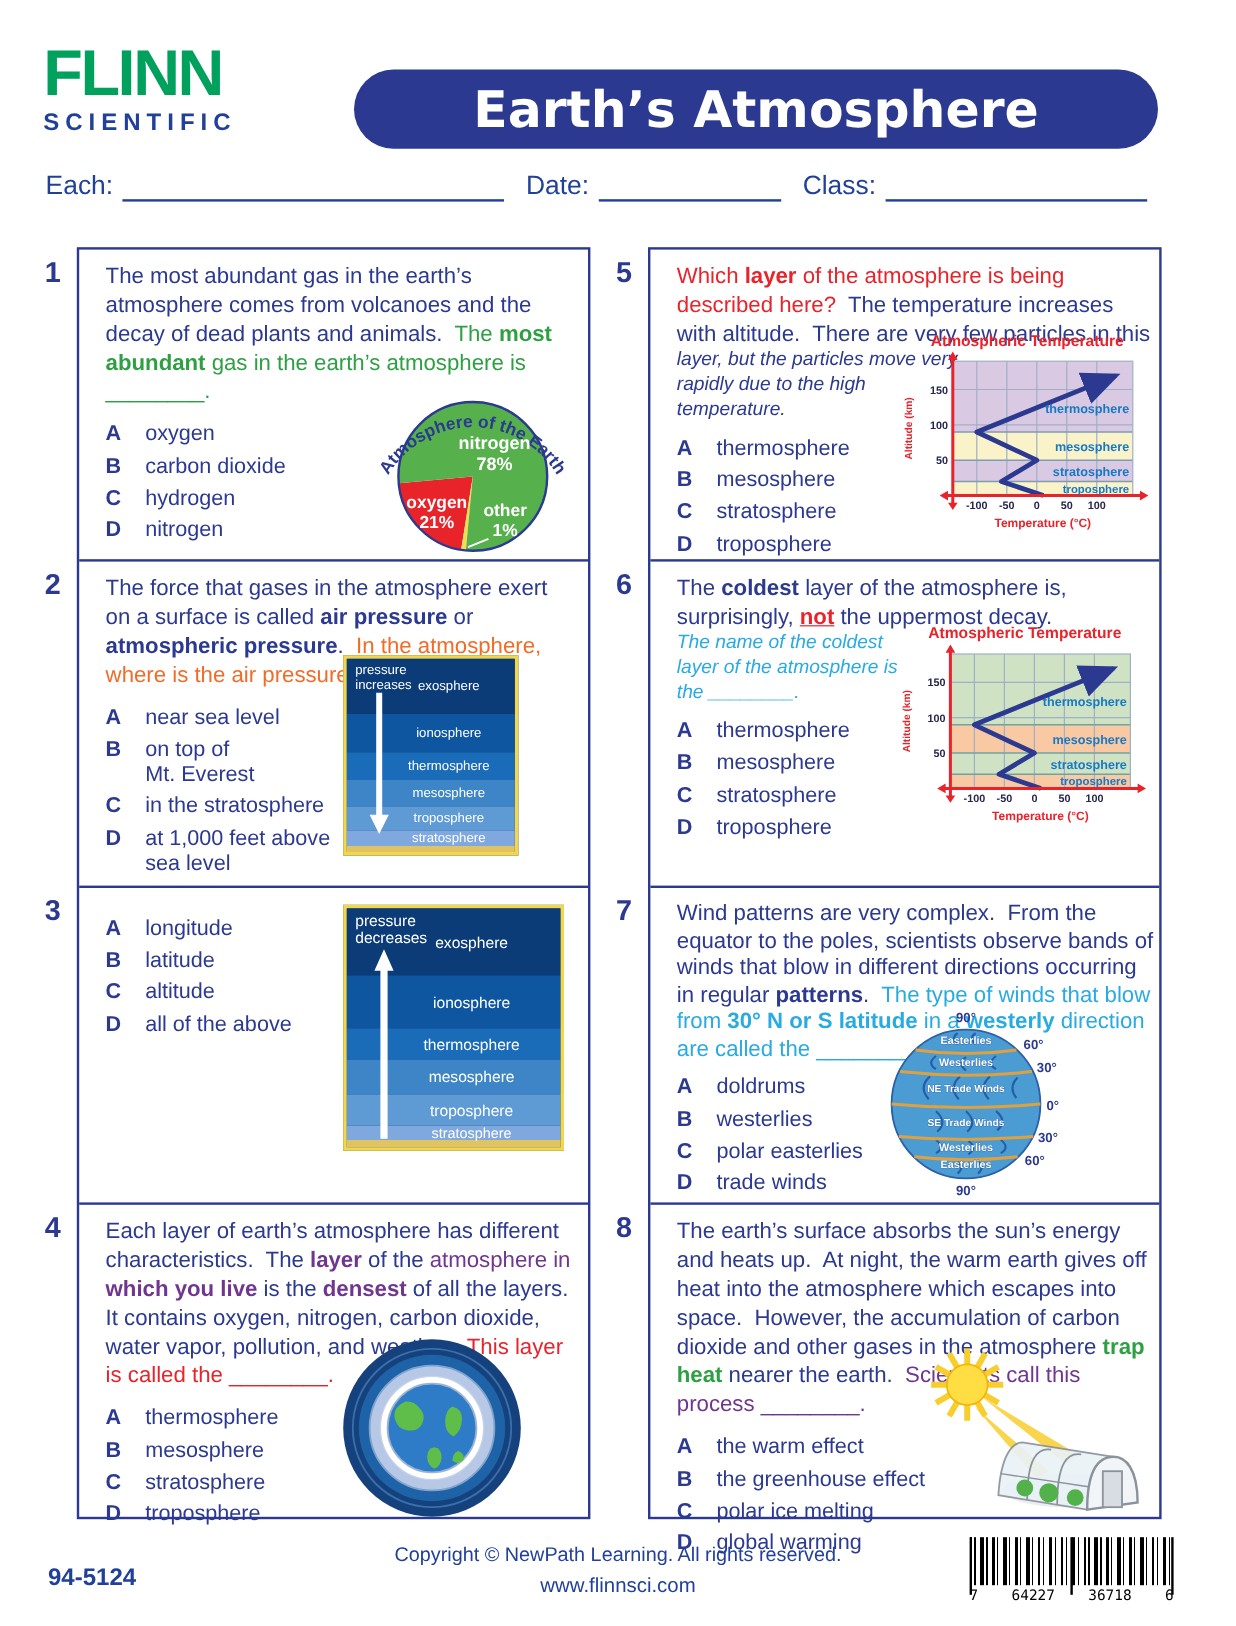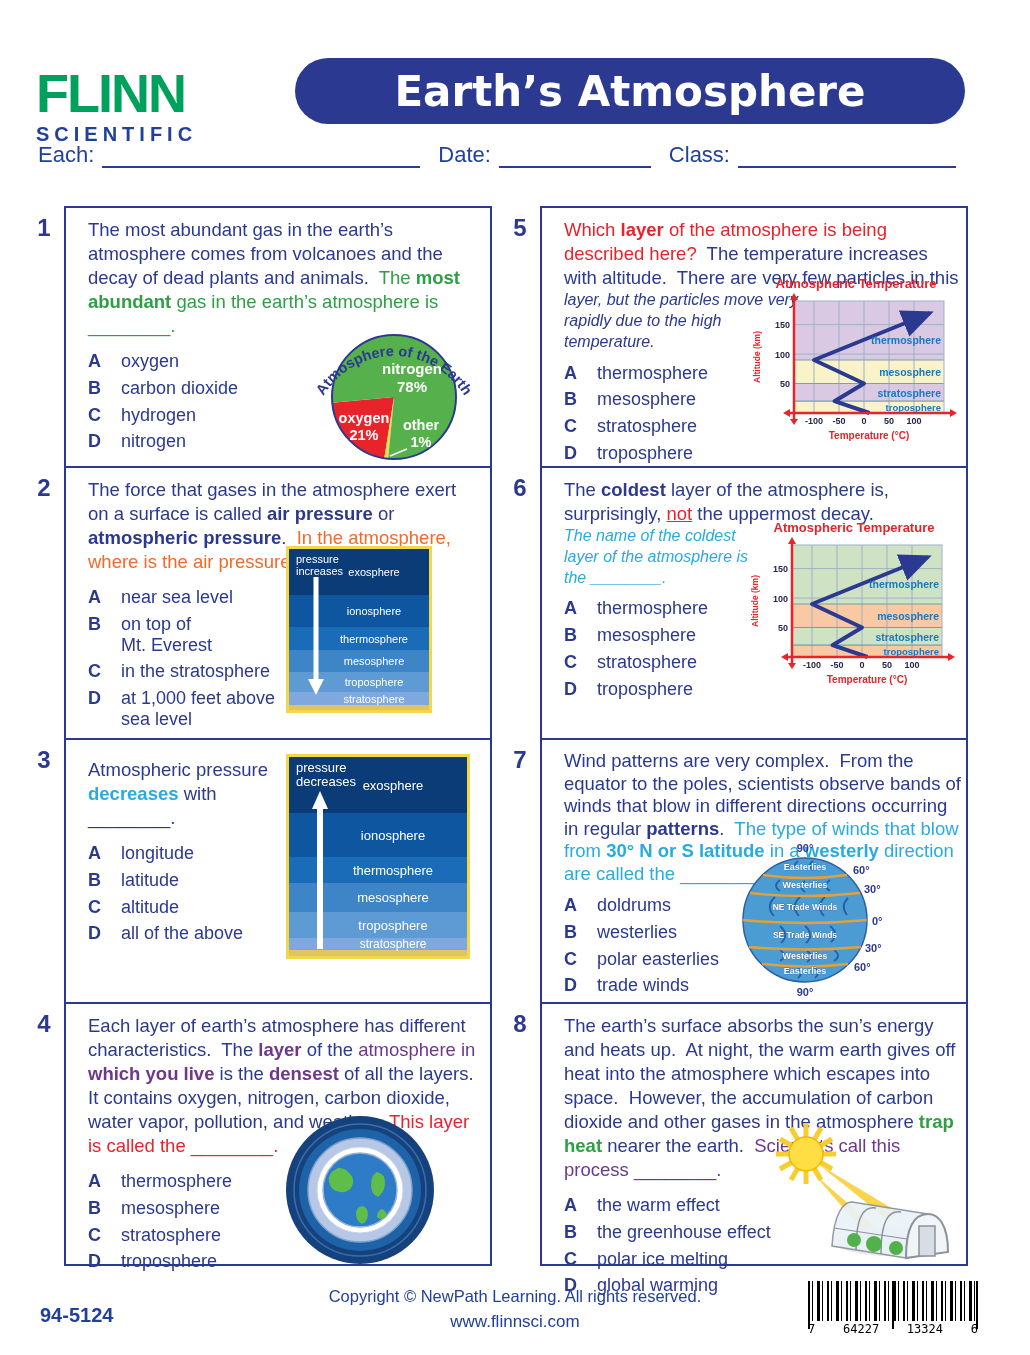--- a/index.html
+++ b/index.html
@@ -1,19 +1,19 @@
 <!DOCTYPE html>
 <html><head>
 <meta charset="utf-8">
 <style>
   html,body{margin:0;padding:0;background:#e8e8e8;}
   .page{position:relative;width:1030px;height:1355px;background:#ffffff;overflow:hidden;
         font-family:"Liberation Sans",sans-serif;}
   
-  .logo{position:absolute;left:36px;top:66px;line-height:1;}
+  .logo{position:absolute;left:36px;top:34px;line-height:1;}
   .logo-top{font-size:54px;font-weight:bold;color:#00A15D;letter-spacing:-2px;}
   .logo-bottom{font-size:20px;font-weight:bold;color:#21409A;letter-spacing:5px;margin-top:4px;}
   .title-pill{position:absolute;left:295px;top:58px;width:670px;height:66px;background:#2B3990;
         border-radius:36px;display:flex;align-items:center;justify-content:center;}
   .title-pill span{font-family:"DejaVu Sans",sans-serif;font-weight:bold;color:#ffffff;font-size:42px;}
   .fill-row{position:absolute;left:38px;top:142px;right:36px;display:flex;align-items:flex-end;
         color:#21409A;font-size:22px;}
   .fill-label{margin-right:8px;white-space:nowrap;}
   .fill-line{border-bottom:2px solid #21409A;height:22px;margin-right:18px;}
   
@@ -24,21 +24,21 @@
   .qnum{position:absolute;left:-34px;top:6px;font-size:24px;font-weight:bold;color:#2B3990;width:24px;text-align:center;}
   .qtext{margin:0;font-size:18.5px;line-height:1.3;white-space:pre-wrap;}
   .qtext2{margin:0;font-size:16px;line-height:1.3;white-space:pre-wrap;font-style:italic;}
   .opts{margin-top:13px;}
   .opt{display:flex;font-size:18px;line-height:1.15;margin-bottom:6px;color:#2B3990;}
   .opt-letter{font-weight:bold;width:33px;flex:0 0 33px;}
   .opt-text{white-space:pre-line;}
   
   .seg-n{color:#2B3990;} .seg-nb{color:#2B3990;font-weight:bold;}
   .seg-r{color:#E8232A;} .seg-rb{color:#E8232A;font-weight:bold;}
-  .seg-ru{color:#E8232A;text-decoration:underline;}
+  .seg-ru{color:#E8232A;text-decoration:underline;font-weight:bold;}
   .seg-g{color:#2EA043;} .seg-gb{color:#2EA043;font-weight:bold;}
   .seg-o{color:#F26B27;}
   .seg-c{color:#29ABE2;} .seg-cb{color:#29ABE2;font-weight:bold;}
   .seg-p{color:#70368F;} .seg-pb{color:#70368F;font-weight:bold;}
   
   .art{position:absolute;}
   .lstack{position:absolute;border:3px solid #F2D64B;background:#0B3C78;}
   .lrow{display:flex;align-items:center;justify-content:center;padding-left:30px;color:#ffffff;}
   .lstrip{background:#E0C464;}
   .lcaption{position:absolute;left:7px;top:4px;color:#ffffff;white-space:pre-line;line-height:1.1;}
@@ -155,22 +155,20 @@
 increases</div>
         <svg class="larrow" style="left:18px;top:28px" width="18" height="122" viewBox="0 0 18 122">
           <line x1="9" y1="0" x2="9" y2="104" stroke="#ffffff" stroke-width="5"></line>
           <polygon points="9,118 1,102 17,102" fill="#ffffff"></polygon>
         </svg>
       </div>
     </div>
 
     <div class="cell" style="height:264px">
       <div class="qnum">3</div>
-      <p class="qtext" style="width:215px;padding-top:8px"><span class="seg-n">Atmospheric pressure </span><span class="seg-cb">decreases</span><span class="seg-n"> with
-________.</span></p>
       <div class="opts">
           <div class="opt">
             <span class="opt-letter">A</span>
             <span class="opt-text">longitude</span>
           </div>
           <div class="opt">
             <span class="opt-letter">B</span>
             <span class="opt-text">latitude</span>
           </div>
           <div class="opt">
@@ -539,18 +537,18 @@
   <div class="barcode">
     <div style="position:relative">
       <div class="barcode-bars"></div>
       <span class="guard" style="left:0"></span>
       <span class="guard" style="left:84px"></span>
       <span class="guard" style="right:0"></span>
     </div>
     <div class="barcode-digits">
       <span>7</span>
       <span>64227</span>
-      <span>13324</span>
+      <span>36718</span>
       <span>6</span>
     </div>
   </div>
 
 </div>
 
 </body></html>

